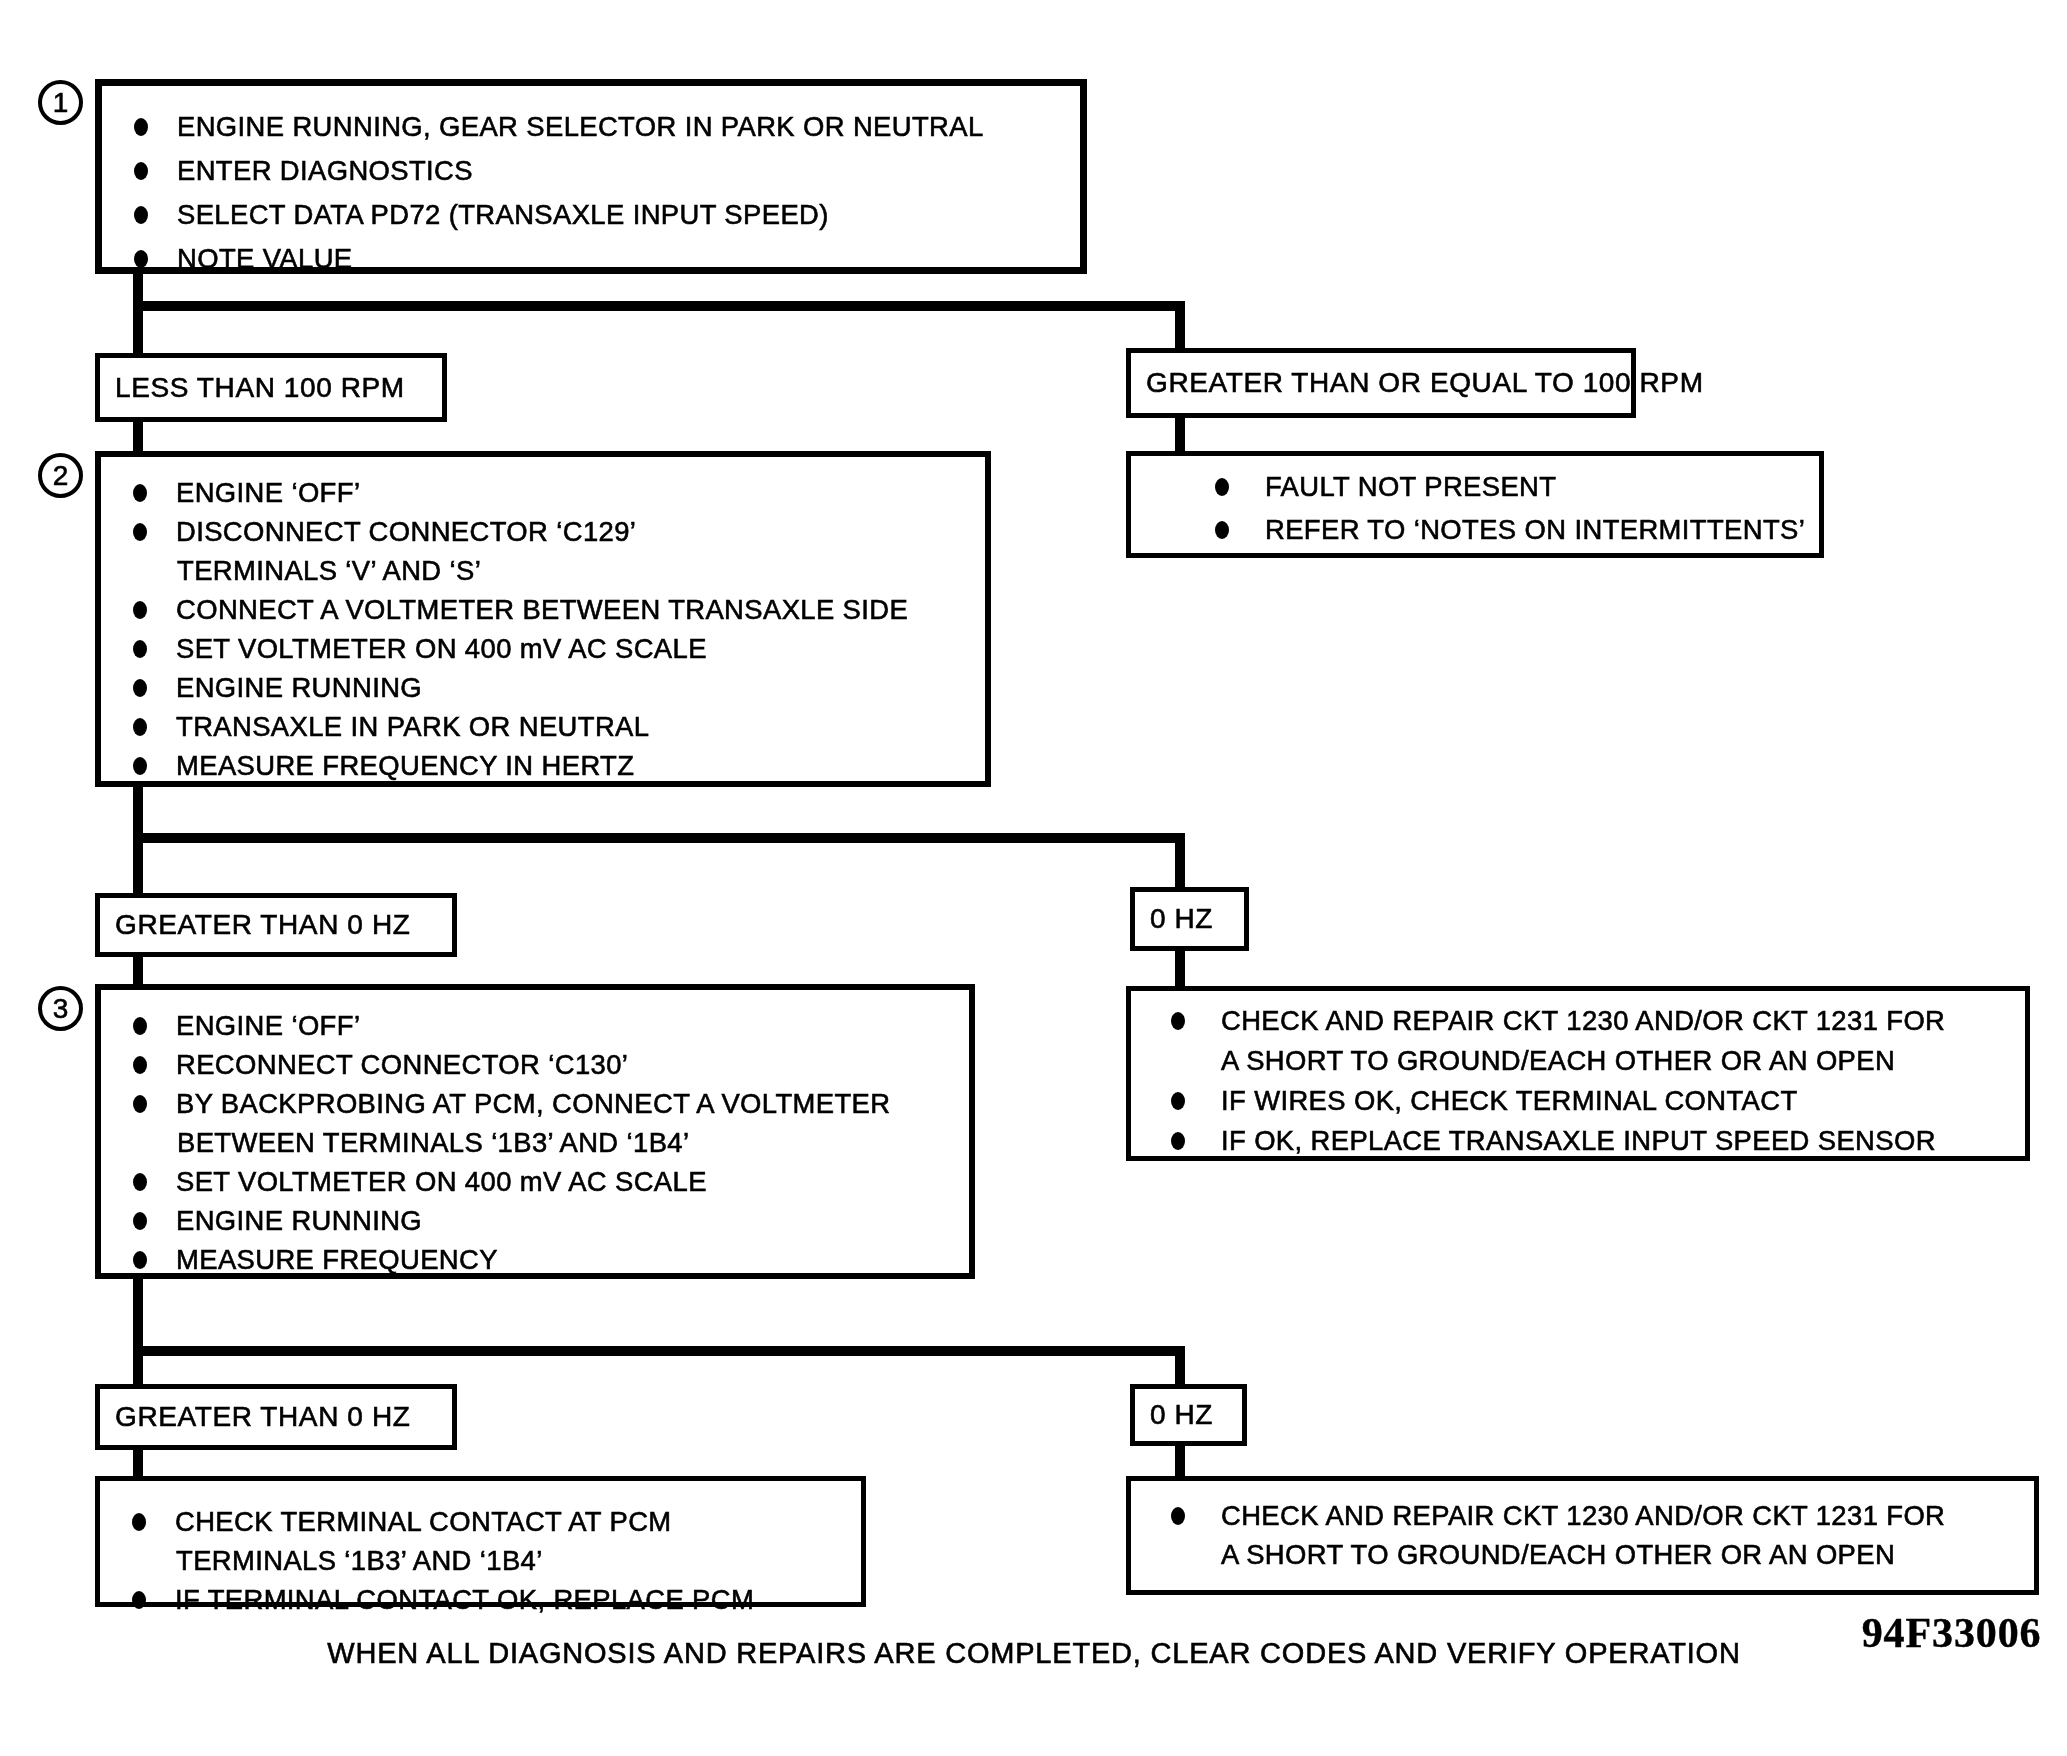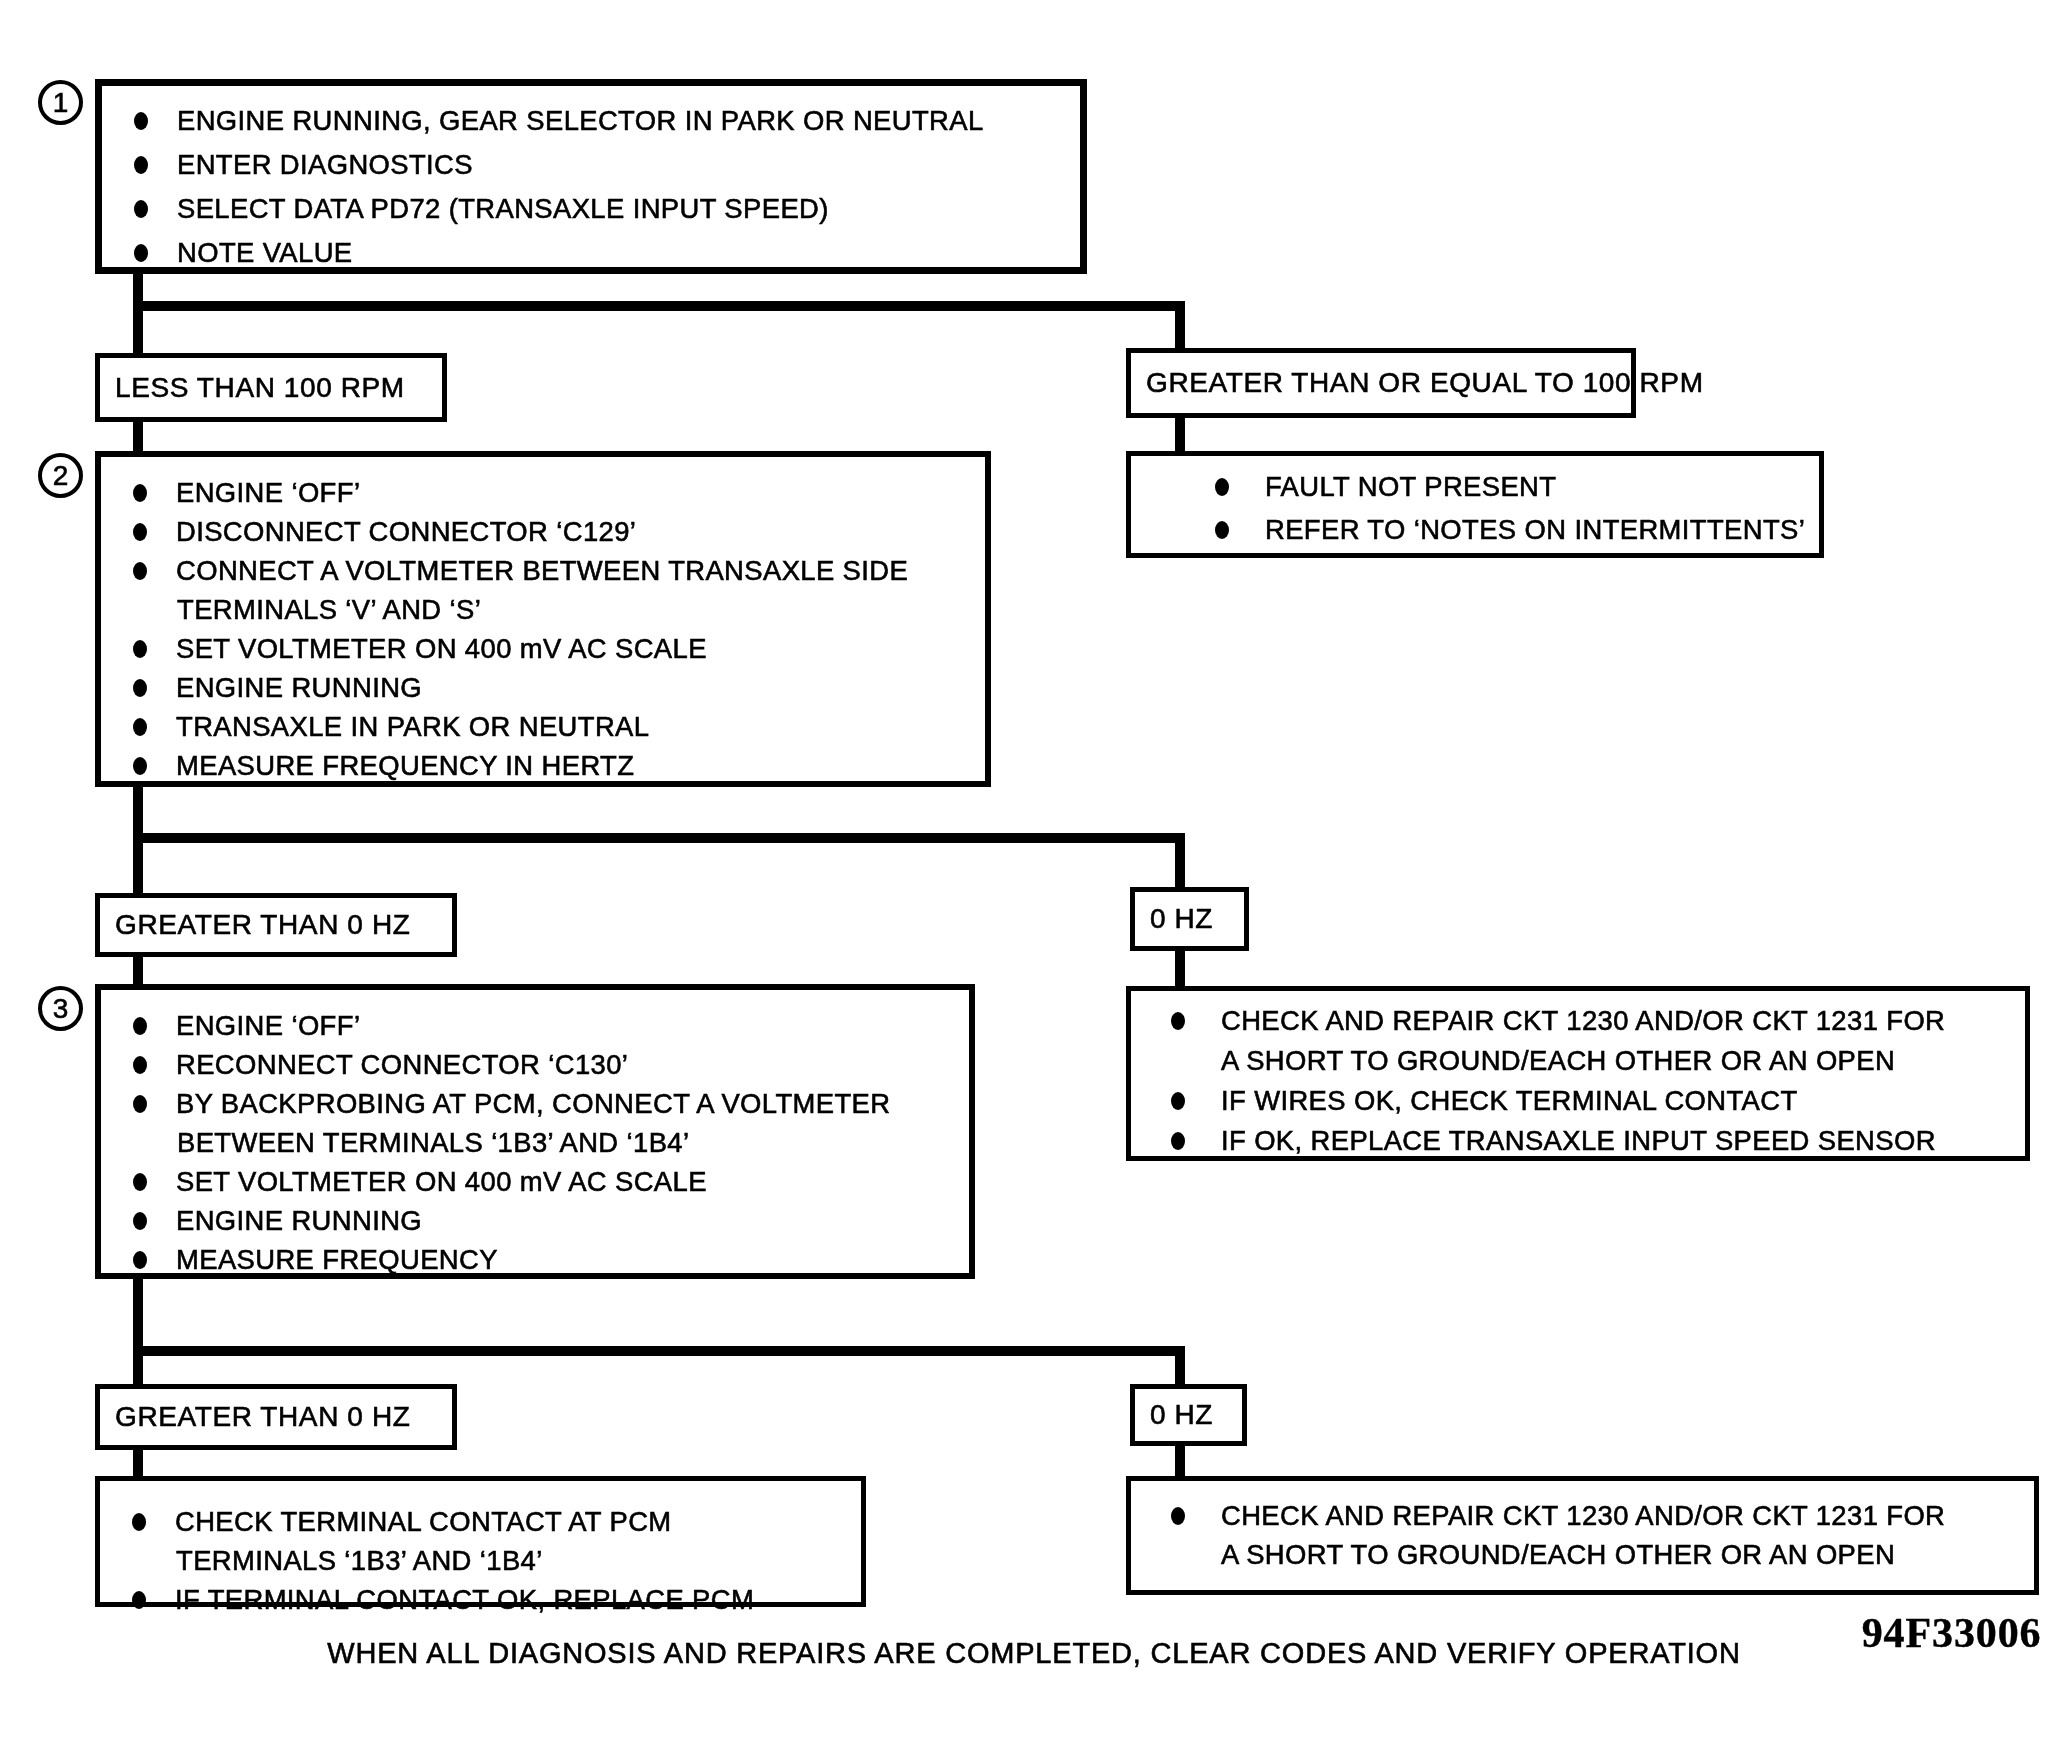--- a/index.html
+++ b/index.html
@@ -7,21 +7,21 @@
     position:relative;width:2068px;height:1756px;background:#ffffff;
     font-family:"Liberation Sans","DejaVu Sans",sans-serif;color:#000;
     -webkit-text-stroke:0.6px #000;
   }
   
   .vline{position:absolute;width:9.5px;background:#000;}
   .hline{position:absolute;height:9.5px;background:#000;}
   
   .box{position:absolute;background:#fff;border:6.6px solid #000;box-sizing:border-box;}
   .b8{border-width:7.6px;} .b6{border-width:5.7px;}
-  .rows{padding-top:13px;}
+  .rows{padding-top:19px;}
   .row{display:flex;align-items:center;font-size:27.4px;letter-spacing:0.4px;white-space:nowrap;}
   .h46 .row{height:44px;} .h41 .row{height:39px;} .h45 .row{height:43px;} .h42 .row{height:40px;}
   .bullet{flex:none;width:14px;height:18px;border-radius:50%;background:#000;margin-left:32px;}
   .lbox .bullet{margin-left:32px;} .rbox .bullet{margin-left:40px;}
   .lbox .txt{margin-left:29px;} .rbox .txt{margin-left:36px;}
   .lbox .cont{padding-left:76px;} .rbox .cont{padding-left:90px;}
   .u{border-bottom:3.8px solid #000;padding-bottom:0.9px;}
   
   .label-box{position:absolute;background:#fff;border:5.7px solid #000;box-sizing:border-box;
     display:flex;align-items:center;padding-left:15px;font-size:28px;letter-spacing:0.6px;white-space:nowrap;}
@@ -103,26 +103,26 @@
 
   <div class="box lbox rows h41" style="left:95px;top:451px;width:896px;height:336px;padding-top:16px;">
     <div class="row">
         <span class="bullet"></span>
         <span class="txt"><span>ENGINE ‘OFF’</span><span class="u"></span><span></span></span>
       </div>
     <div class="row">
         <span class="bullet"></span>
         <span class="txt"><span>DISCONNECT CONNECTOR ‘C129’</span><span class="u"></span><span></span></span>
       </div>
+    <div class="row cont">
+        <span class="txt" style="margin-left:0;"><span>TERMINALS ‘V’ AND ‘S’</span><span class="u"></span><span></span></span>
+      </div>
     <div class="row">
         <span class="bullet"></span>
         <span class="txt"><span>CONNECT A VOLTMETER BETWEEN TRANSAXLE SIDE</span><span class="u"></span><span></span></span>
-      </div>
-    <div class="row cont">
-        <span class="txt" style="margin-left:0;"><span>TERMINALS ‘V’ AND ‘S’</span><span class="u"></span><span></span></span>
       </div>
     <div class="row">
         <span class="bullet"></span>
         <span class="txt"><span>SET VOLTMETER ON 400 mV AC SCALE</span><span class="u"></span><span></span></span>
       </div>
     <div class="row">
         <span class="bullet"></span>
         <span class="txt"><span>ENGINE RUNNING</span><span class="u"></span><span></span></span>
       </div>
     <div class="row">

